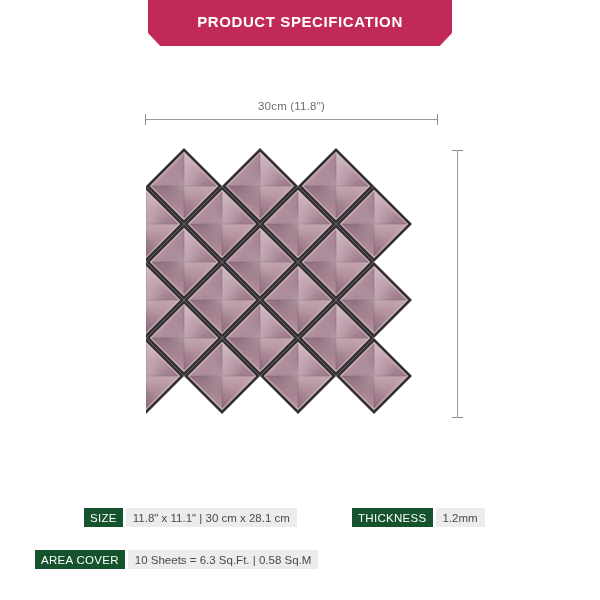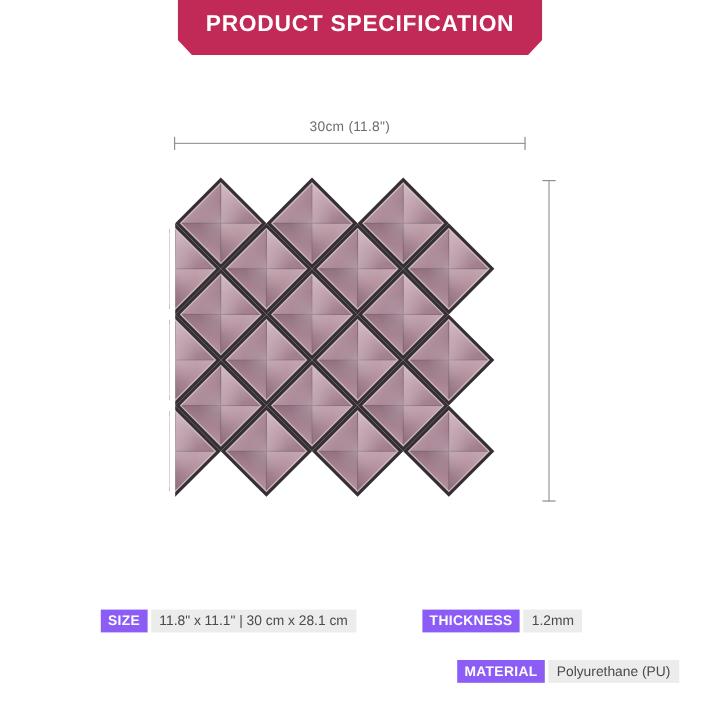--- a/index.html
+++ b/index.html
@@ -29,21 +29,21 @@
     background: #c12a56;
     clip-path: polygon(0 0, 100% 0, 100% 72%, 96% 100%, 4% 100%, 0 72%);
   }
   #header-banner .banner-title {
     position: absolute;
     inset: 0;
     display: flex;
     align-items: center;
     justify-content: center;
     color: #ffffff;
-    font-size: 19px;
+    font-size: 15px;
     font-weight: bold;
     letter-spacing: 0.6px;
     padding-bottom: 4px;
     box-sizing: border-box;
     white-space: nowrap;
   }
 
   
   #dim-top {
     position: absolute;
@@ -142,24 +142,24 @@
     display: flex;
     align-items: stretch;
     height: 19px;
   }
   .spec-row.r-size      { left: 84px;  top: 8px; }
   .spec-row.r-thickness { left: 352px; top: 8px; }
   .spec-row.r-area      { left: 35px;  top: 50px; }
   .spec-row.r-material  { left: 381px; top: 50px; }
 
   .spec-badge {
-    background: #8b5cf6;
+    background: #14532d;
     color: #ffffff;
     font-size: 11.5px;
-    font-weight: bold;
+    font-weight: normal;
     letter-spacing: 0.3px;
     display: flex;
     align-items: center;
     padding: 0 6px;
     white-space: nowrap;
   }
   .spec-value {
     background: #ececec;
     color: #4a4a4a;
     font-size: 11.5px;
@@ -283,19 +283,19 @@
   <div class="spec-row r-size">
     <div class="spec-badge">SIZE</div>
     <div class="spec-value">11.8" x 11.1"  |  30 cm x 28.1 cm</div>
   </div>
 
   <div class="spec-row r-thickness">
     <div class="spec-badge">THICKNESS</div>
     <div class="spec-value">1.2mm</div>
   </div>
 
-
-  <div class="spec-row r-material">
-    <div class="spec-badge">MATERIAL</div>
-    <div class="spec-value">Polyurethane (PU)</div>
+  <div class="spec-row r-area">
+    <div class="spec-badge">AREA COVER</div>
+    <div class="spec-value">10 Sheets = 6.3 Sq.Ft. | 0.58 Sq.M</div>
   </div>
 
+
 </div>
 
 </body></html>

